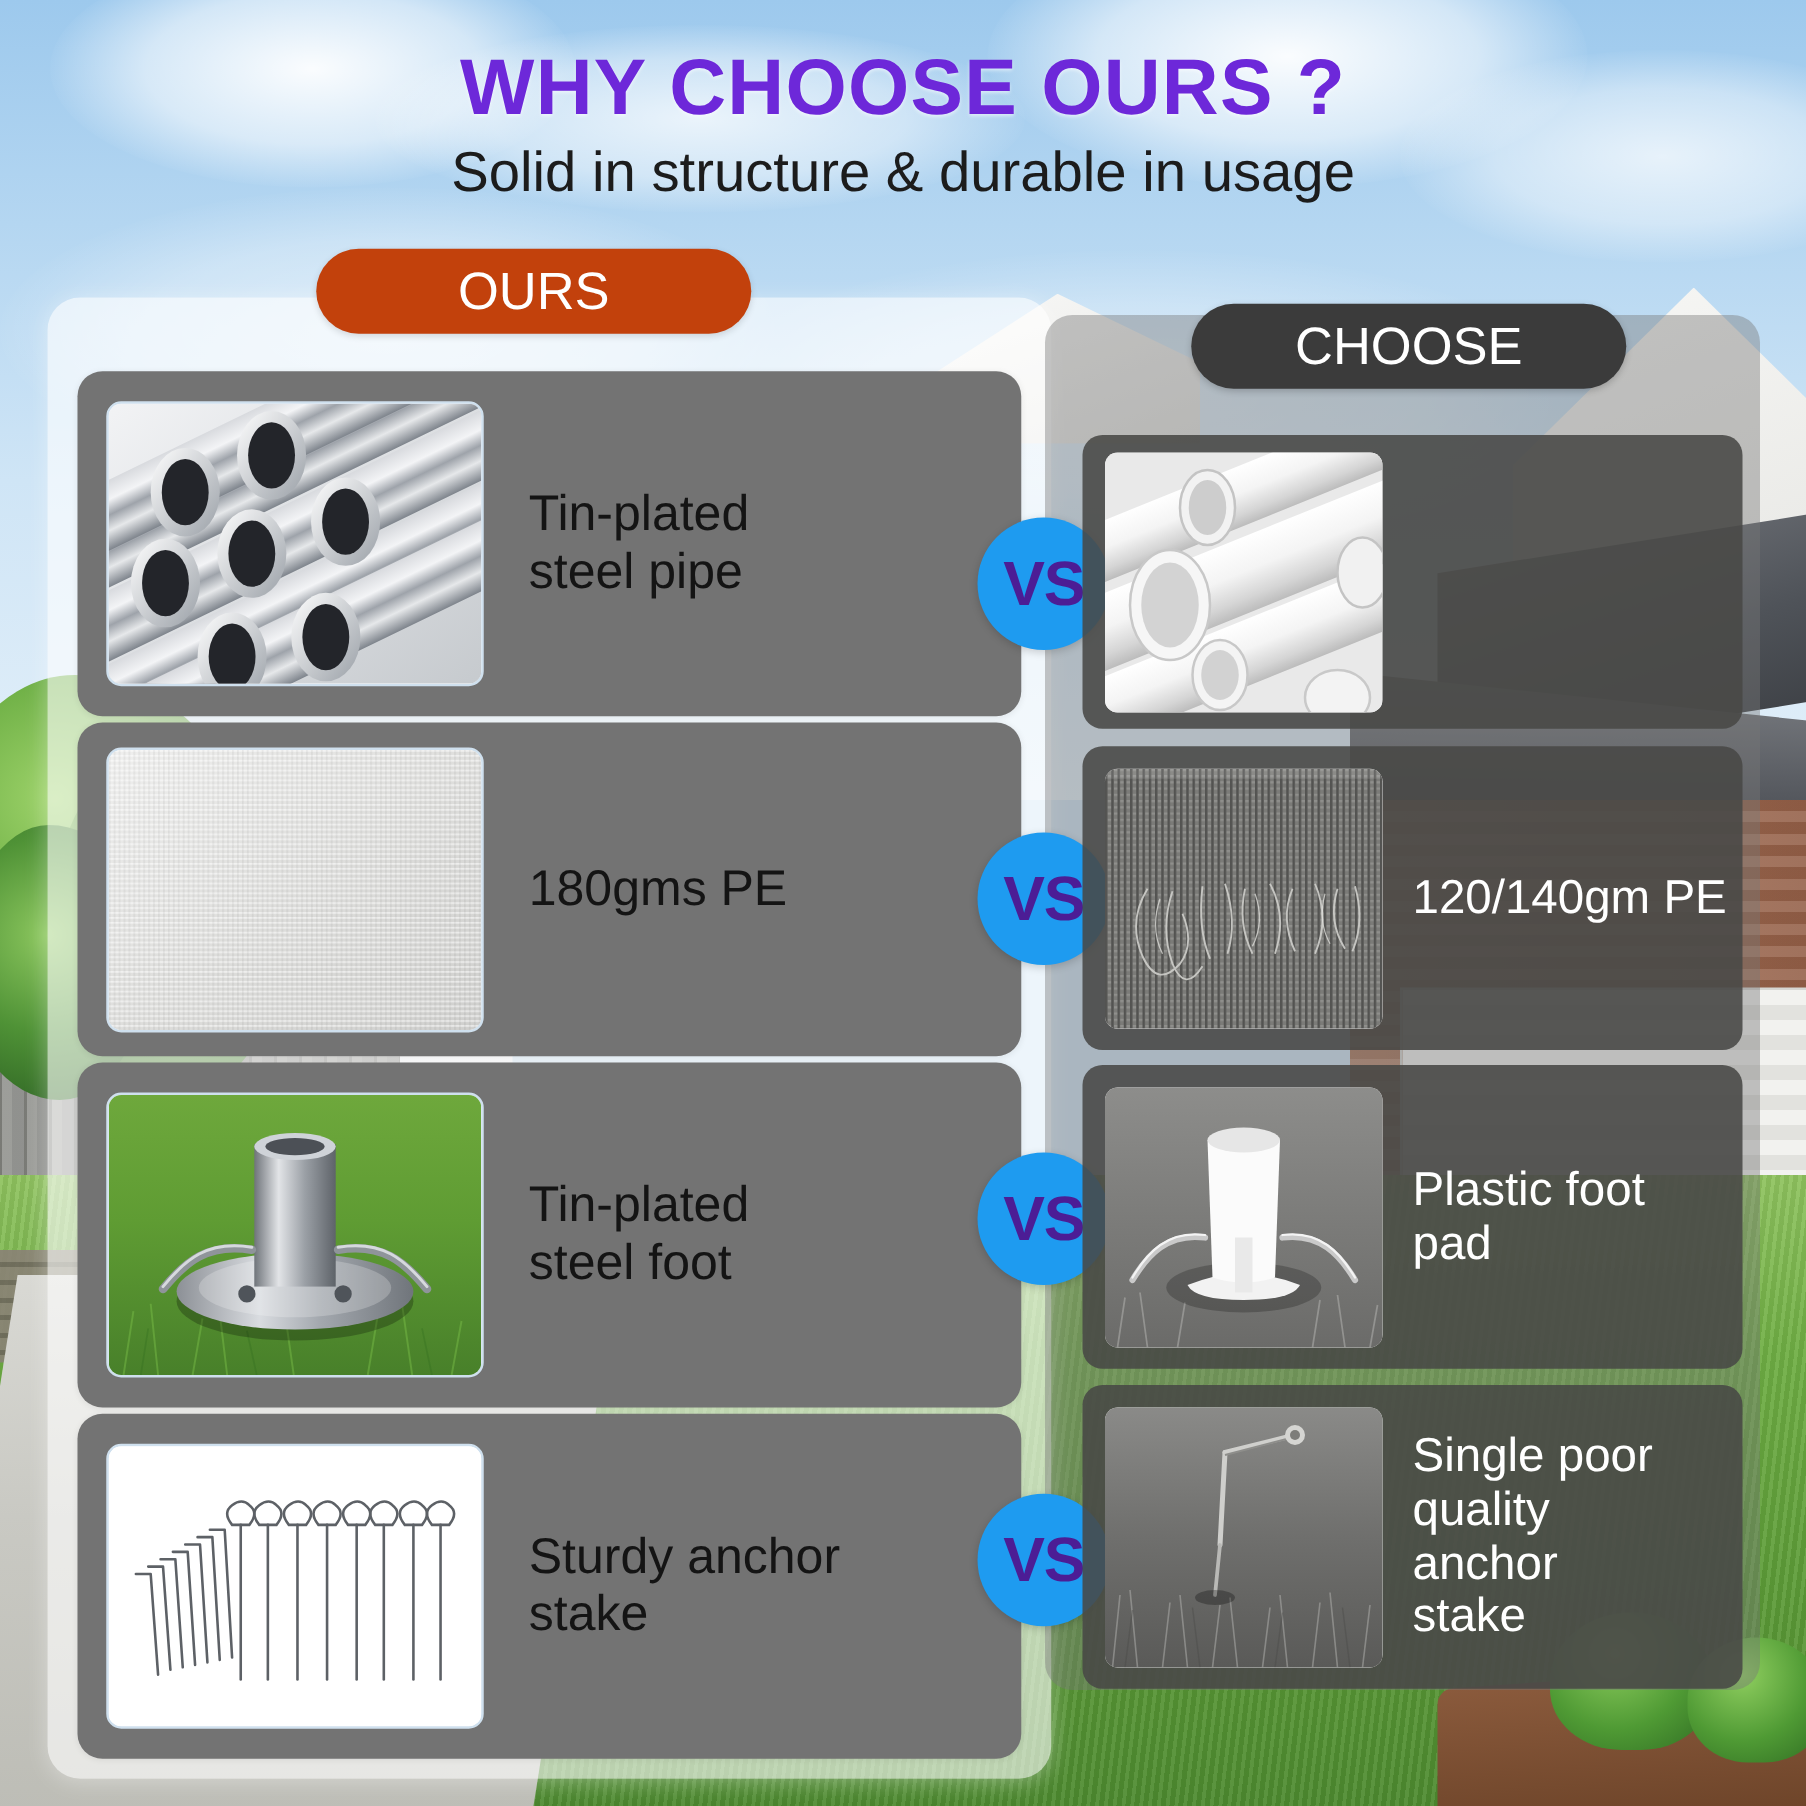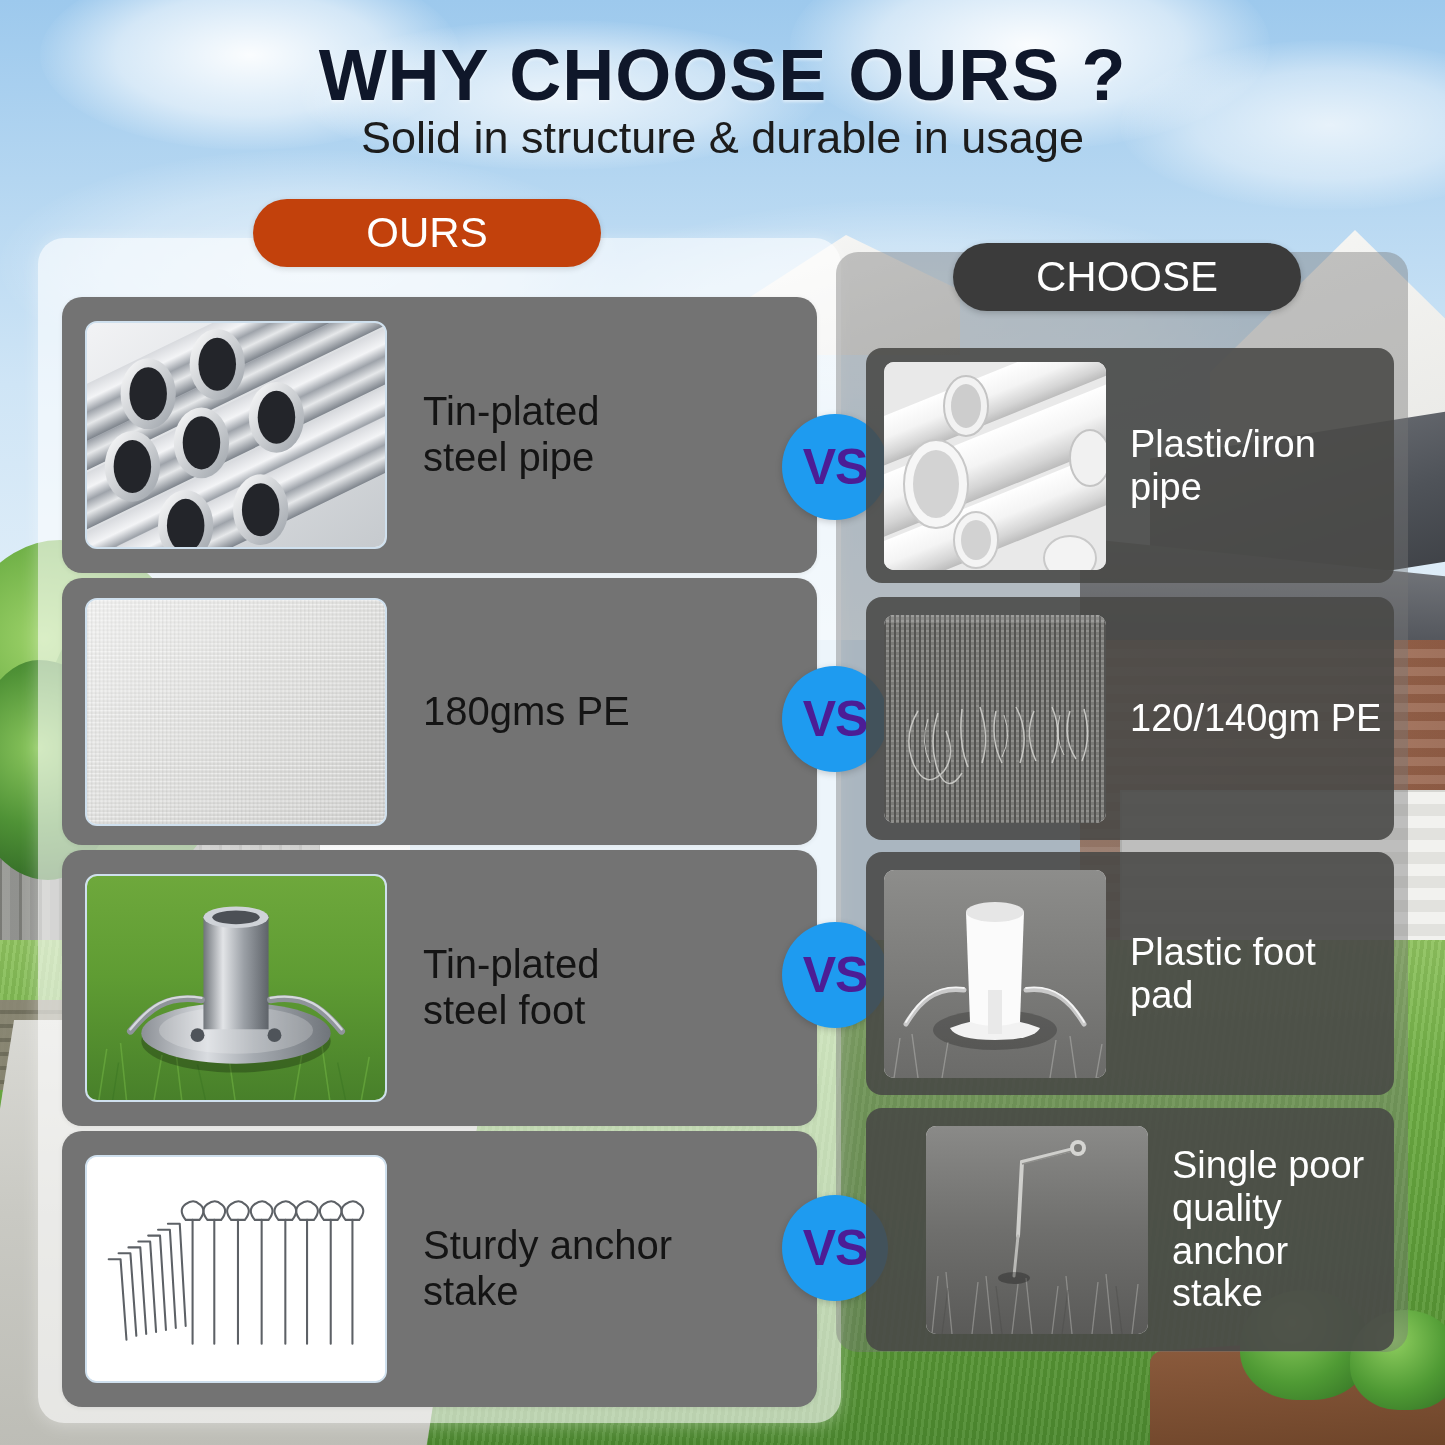--- a/index.html
+++ b/index.html
@@ -107,22 +107,22 @@
   .shrub {
     position: absolute; border-radius: 50% 50% 44% 44%;
     background: radial-gradient(circle at 40% 30%, #8fce5f 0%, #4f9a34 55%, #2f6b23 100%);
   }
   .s1 { left: 1240px; top: 1290px; width: 130px; height: 110px; }
   .s2 { left: 1350px; top: 1310px; width: 110px; height: 100px; }
 
   
   .title {
     position: absolute; left: 0; top: 34px; width: 1445px;
-    text-align: center; font-size: 72px; font-weight: 700;
-    letter-spacing: 1px; color: #0f172a;
+    text-align: center; font-size: 63px; font-weight: 700;
+    letter-spacing: 1px; color: #6d28d9;
     text-shadow: 0 2px 3px rgba(255,255,255,.55);
   }
   .subtitle {
     position: absolute; left: 0; top: 112px; width: 1445px;
     text-align: center; font-size: 45px; font-weight: 400; color: #1c1c1c;
   }
 
   
   .panel-ours {
     position: absolute; left: 38px; top: 238px; width: 803px; height: 1185px;
@@ -175,21 +175,21 @@
 
   
   .row-others {
     position: absolute; left: 866px; width: 528px;
     background: rgba(72,72,70,.88); border-radius: 16px;
     display: flex; align-items: center;
   }
   .rt1 { top: 348px;  height: 235px; }
   .rt2 { top: 597px;  height: 243px; }
   .rt3 { top: 852px;  height: 243px; }
-  .rt4 { top: 1108px; height: 243px; padding-left: 42px; }
+  .rt4 { top: 1108px; height: 243px; }
 
   .thumb-others {
     width: 222px; height: 208px; margin-left: 18px; flex: 0 0 auto;
     border-radius: 10px; overflow: hidden; position: relative; background: #efefef;
   }
   .label-others {
     margin-left: 24px; font-size: 38px; line-height: 1.13;
     color: #ffffff; white-space: pre-line;
   }
 
@@ -462,22 +462,20 @@
       <ellipse cx="52" cy="122" rx="32" ry="44" fill="#f6f6f6" stroke="#c8c8c8" stroke-width="2"></ellipse>
       <ellipse cx="52" cy="122" rx="23" ry="34" fill="#d3d3d3"></ellipse>
       <ellipse cx="82" cy="44" rx="22" ry="30" fill="#f2f2f2" stroke="#c4c4c4" stroke-width="2"></ellipse>
       <ellipse cx="82" cy="44" rx="15" ry="22" fill="#cdcdcd"></ellipse>
       <ellipse cx="92" cy="178" rx="22" ry="28" fill="#f4f4f4" stroke="#c8c8c8" stroke-width="2"></ellipse>
       <ellipse cx="92" cy="178" rx="15" ry="20" fill="#d2d2d2"></ellipse>
       <ellipse cx="206" cy="96" rx="20" ry="28" fill="#f1f1f1" stroke="#c4c4c4" stroke-width="2"></ellipse>
       <ellipse cx="186" cy="196" rx="26" ry="22" fill="#f3f3f3" stroke="#c9c9c9" stroke-width="2"></ellipse>
     </svg>
   </div>
-  <div class="label-others">Plastic/iron
-pipe</div>
 </div>
 
 <div class="row-others rt2">
   <div class="thumb-others">
     <svg class="art" viewBox="0 0 222 208" preserveAspectRatio="none" aria-hidden="true">
       <defs>
         <pattern id="burlap" width="5" height="5" patternUnits="userSpaceOnUse">
           <rect width="5" height="5" fill="#6a6a68"></rect>
           <rect width="5" height="2" fill="#8f8f8c"></rect>
           <rect width="2" height="5" fill="#535351"></rect>

